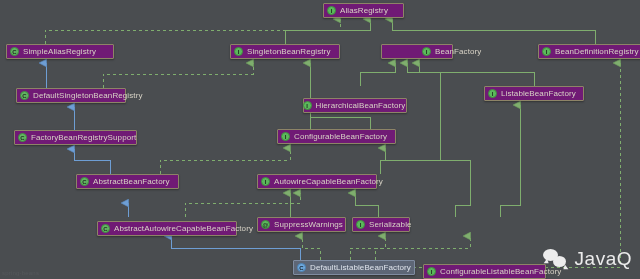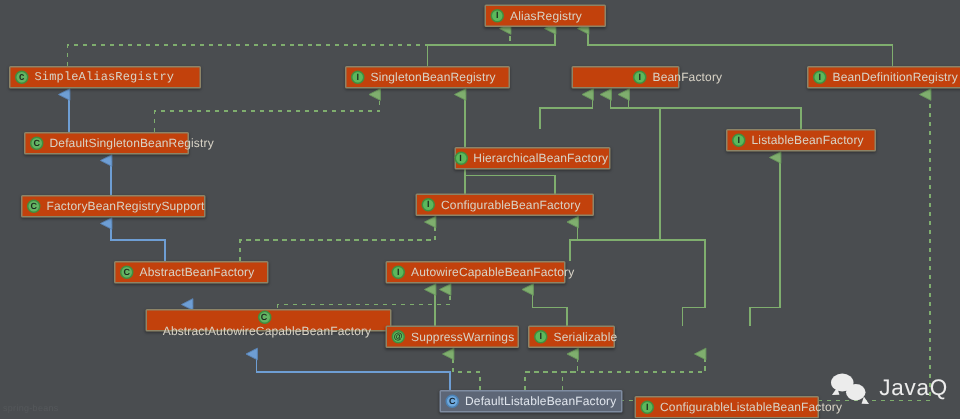--- a/index.html
+++ b/index.html
@@ -10,21 +10,21 @@
     position:relative;
   }
   #diagram-canvas{position:absolute;left:0;top:0;width:640px;height:279px;}
   #svg-edges{position:absolute;left:0;top:0;width:640px;height:279px;}
   .node{
     position:absolute;
     display:flex;align-items:center;
     height:15px;
     padding:0 5px 0 3px;
     box-sizing:border-box;
-    background:#c2410c;
+    background:#701a75;
     border:1px solid #8d8467;
     border-radius:1px;
     white-space:nowrap;
     box-shadow:0 1px 2px rgba(0,0,0,.35);
   }
   .node.sel{background:#5d6676;border-color:#7f8ca1;margin-left:16px;}
   .node .ic{
     width:9px;height:9px;border-radius:50%;
     margin-right:4px;flex:0 0 auto;
     display:flex;align-items:center;justify-content:center;
@@ -41,21 +41,21 @@
     font-size:8px;line-height:9px;
     color:#d8d3c6;
     letter-spacing:.1px;
   }
   .node.sel .lbl{color:#dfe4ec;}
   .watermark{
     position:absolute;right:8px;bottom:10px;
     display:flex;align-items:center;gap:6px;
     color:#e8e8e8;
   }
-  .watermark .wq{font-size:15px;line-height:21px;letter-spacing:.5px;color:#ececec;}
+  .watermark .wq{font-size:19px;line-height:21px;letter-spacing:.5px;color:#ececec;}
   .wechat{width:26px;height:20px;position:relative;flex:0 0 auto;}
   .wechat .b1,.wechat .b2{position:absolute;background:#ececec;border-radius:50%;}
   .wechat .b1{width:15px;height:12px;left:0;top:0;}
   .wechat .b2{width:13px;height:11px;left:10px;top:7px;}
   .wechat .t1{position:absolute;width:0;height:0;border-left:4px solid #ececec;border-top:3px solid transparent;border-bottom:3px solid transparent;left:2px;top:10px;transform:rotate(35deg);}
   .wechat .t2{position:absolute;width:0;height:0;border-right:4px solid #ececec;border-top:3px solid transparent;border-bottom:3px solid transparent;left:20px;top:16px;transform:rotate(-35deg);}
   .corner-note{
     position:absolute;left:2px;bottom:2px;
     font-size:6px;line-height:7px;color:#55585b;
     letter-spacing:.2px;
@@ -126,21 +126,21 @@
       <path d="M375,260 L375,248 L470,248 L470,236" stroke="#7fae6e" stroke-dasharray="3,3" marker-end="url(#ar-green)"></path>
 
       <path d="M395,267 L620,267 L620,63" stroke="#7fae6e" stroke-dasharray="3,3" marker-end="url(#ar-green)"></path>
     </g>
   </svg>
 
   <div class="node" style="left: 323px; top: 3px; width: 81px;">
     <span class="ic">I</span>
     <span class="lbl">AliasRegistry</span>
   </div>
-  <div class="node" style="left: 6px; top: 44px; width: 128px; font-family: Liberation Mono, monospace;">
+  <div class="node" style="left: 6px; top: 44px; width: 108px;">
     <span class="ic cls">C</span>
     <span class="lbl">SimpleAliasRegistry</span>
   </div>
   <div class="node" style="left: 230px; top: 44px; width: 110px;">
     <span class="ic">I</span>
     <span class="lbl">SingletonBeanRegistry</span>
   </div>
   <div class="node" style="left: 381px; top: 44px; width: 72px; padding-left: 40px;">
     <span class="ic">I</span>
     <span class="lbl">BeanFactory</span>
@@ -170,21 +170,21 @@
     <span class="lbl">AbstractBeanFactory</span>
   </div>
   <div class="node" style="left: 277px; top: 129px; width: 119px;">
     <span class="ic">I</span>
     <span class="lbl">ConfigurableBeanFactory</span>
   </div>
   <div class="node" style="left: 257px; top: 174px; width: 120px;">
     <span class="ic">I</span>
     <span class="lbl">AutowireCapableBeanFactory</span>
   </div>
-  <div class="node" style="left: 97px; top: 206px; width: 164px; flex-direction: column;">
+  <div class="node" style="left: 97px; top: 221px; width: 140px;">
     <span class="ic cls">C</span>
     <span class="lbl">AbstractAutowireCapableBeanFactory</span>
   </div>
   <div class="node" style="left: 257px; top: 217px; width: 89px;">
     <span class="ic ann">@</span>
     <span class="lbl">SuppressWarnings</span>
   </div>
   <div class="node" style="left: 352px; top: 217px; width: 58px;">
     <span class="ic">I</span>
     <span class="lbl">Serializable</span>

